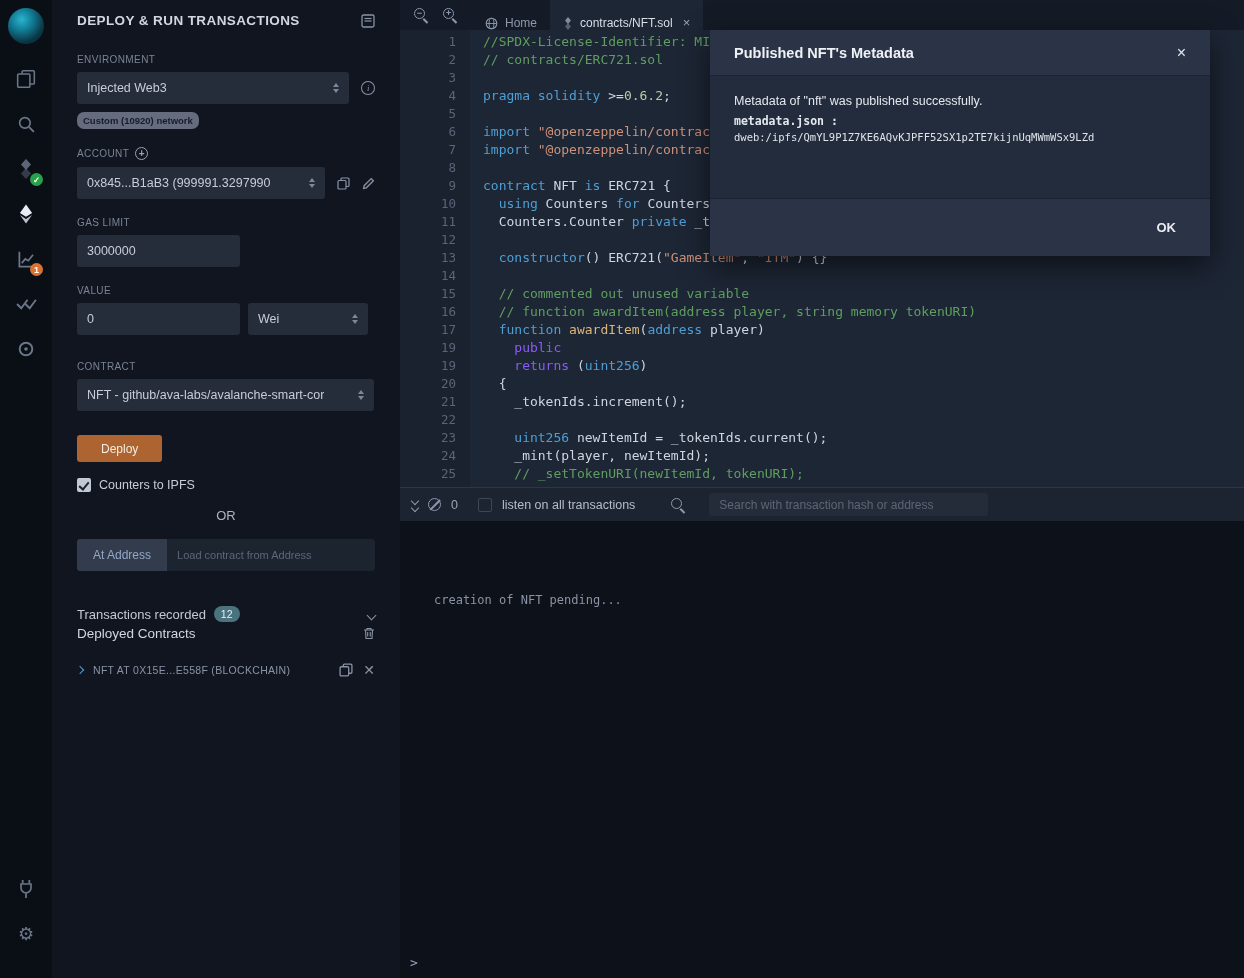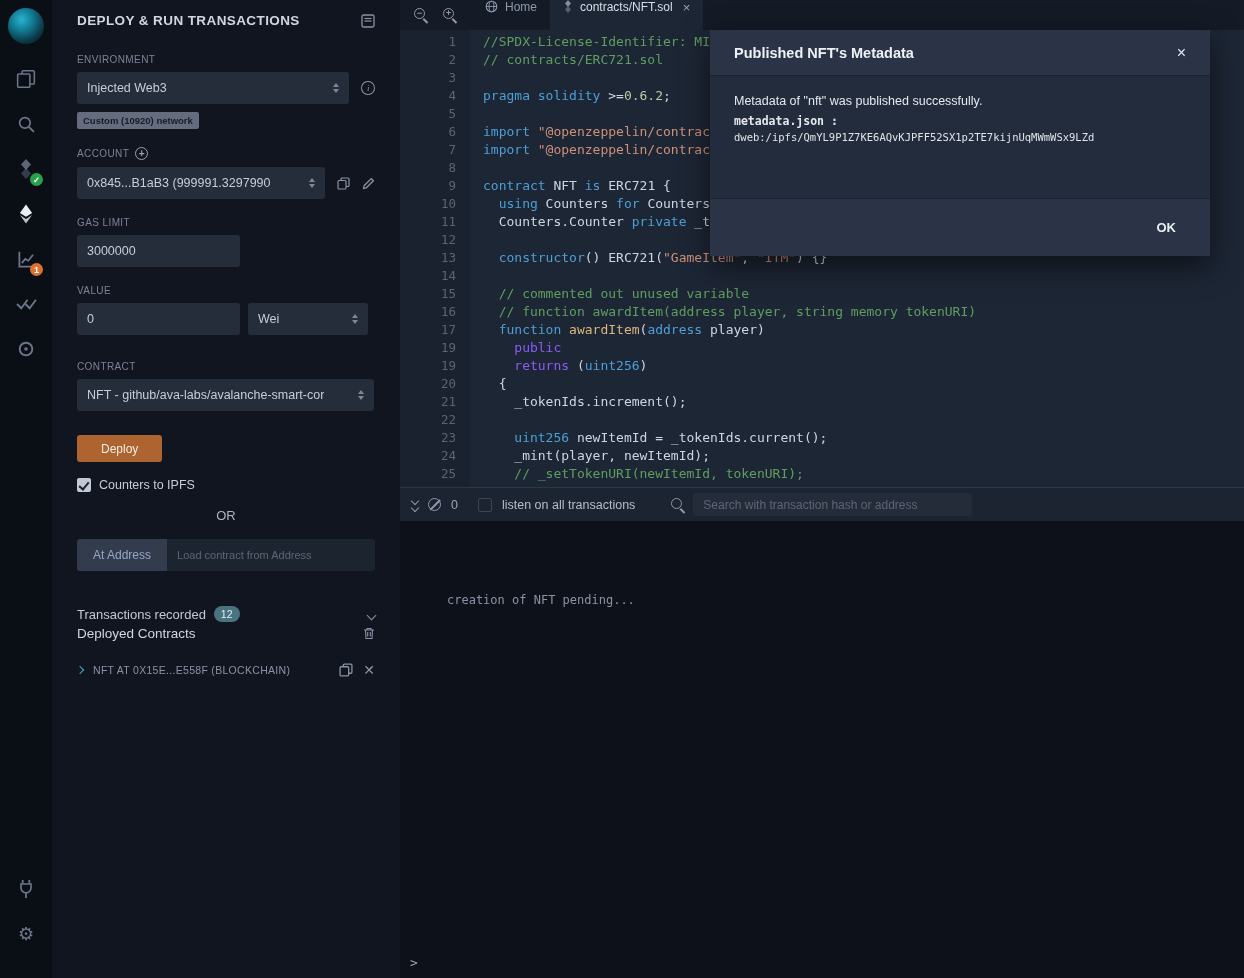--- a/index.html
+++ b/index.html
@@ -29,21 +29,21 @@
   .ctl{background:#262d3a;border-radius:3px;height:32px;display:flex;align-items:center;padding:0 10px;color:#c6ccd8;font-size:12.5px}
   .select{justify-content:space-between;cursor:pointer}
   .select .val{white-space:nowrap;overflow:hidden;text-overflow:clip}
   .updown{display:inline-flex;flex-direction:column;gap:2px;margin-left:6px;flex:0 0 auto}
   .updown i{width:0;height:0;border-left:3.5px solid transparent;border-right:3.5px solid transparent}
   .updown .u{border-bottom:4px solid #7e8798}
   .updown .d{border-top:4px solid #7e8798}
   input{font-family:"Liberation Sans",sans-serif;background:#262d3a;border:none;border-radius:3px;height:32px;color:#c6ccd8;font-size:12.5px;padding:0 10px;outline:none}
   input::placeholder{color:#5c6678}
   .row{display:flex;align-items:center;gap:12px}
-  .net-badge{display:inline-block;background:#646c7d;color:#171d28;font-size:9.5px;font-weight:bold;border-radius:2px;padding:3px 6px;margin-top:8px}
+  .net-badge{display:inline-block;background:#646c7d;color:#171d28;font-size:9.5px;font-weight:bold;border-radius:7px;padding:3px 6px;margin-top:8px}
   .icon-btn{color:#8a93a5;cursor:pointer;display:inline-flex;align-items:center;justify-content:center}
   .info-circle{width:14px;height:14px;border:1.2px solid #8a93a5;border-radius:50%;font-size:9px;font-style:italic;font-family:"Liberation Serif",serif;display:inline-flex;align-items:center;justify-content:center;color:#8a93a5}
   .plus-circle{width:13px;height:13px;border:1.2px solid #9aa3b4;border-radius:50%;font-size:10px;display:inline-flex;align-items:center;justify-content:center;color:#9aa3b4;font-weight:bold}
   .sec{margin-bottom:18px}
   .btn-deploy{background:#ad6430;color:#f4ece2;font-size:12px;border:none;border-radius:3px;height:27px;padding:0 24px;cursor:pointer}
   .chk-row{display:flex;align-items:center;gap:8px;margin-top:16px}
   .chk{width:14px;height:14px;border-radius:2px;background:#c3c9d4;position:relative;cursor:pointer;flex:0 0 auto}
   .chk:after{content:"";position:absolute;left:4px;top:1.5px;width:4px;height:8px;border-right:2px solid #1b2230;border-bottom:2px solid #1b2230;transform:rotate(40deg)}
   .chk-label{font-size:12.5px;color:#c6ccd8}
   .or{text-align:center;color:#aeb5c2;font-size:13px;margin:16px 0}
@@ -63,21 +63,21 @@
   .x-btn{color:#8a93a5;font-size:14px;cursor:pointer;line-height:1}
 
   
   .main{flex:1;display:flex;flex-direction:column;min-width:0}
   .tabbar{height:30px;background:#141b26;display:flex;align-items:center;flex:0 0 30px}
   .zoom-icons{display:flex;align-items:center;gap:14px;padding:0 14px}
   .mag{display:inline-block;position:relative;width:15px;height:15px;color:#8d98ac;cursor:pointer}
   .mag:before{content:"";position:absolute;left:0;top:0;width:9px;height:9px;border:1.5px solid currentColor;border-radius:50%}
   .mag:after{content:"";position:absolute;left:10px;top:10px;width:6px;height:1.8px;background:currentColor;transform:rotate(45deg);transform-origin:0 0}
   .mag .sign{position:absolute;left:0;top:0;width:11px;height:11px;text-align:center;font-size:9px;line-height:11px;font-weight:bold}
-  .tab{display:flex;align-items:flex-start;gap:7px;height:30px;padding:0 13px;font-size:12px;color:#8d98ac;cursor:pointer}
+  .tab{display:flex;align-items:flex-end;gap:7px;height:30px;padding:0 13px;font-size:12px;color:#8d98ac;cursor:pointer}
   .tab.active{background:#1d2635;color:#d8dee8}
   .tab .close{font-size:13px;color:#9aa5b8;margin-left:3px}
 
   .editor{flex:1;display:flex;background:#1d2635;overflow:hidden;position:relative}
   .gutter{width:70px;flex:0 0 70px;background:#1a2230;padding:3px 14px 0 0;text-align:right;font-family:"DejaVu Sans Mono",monospace;font-size:12.5px;line-height:18px;color:#586579}
   .code{flex:1;padding:3px 0 0 13px;font-family:"DejaVu Sans Mono",monospace;font-size:13px;line-height:18px;white-space:pre;color:#cfd5e0;overflow:hidden}
   .code .cm{color:#5f9e5f}
   .code .kw{color:#4d9fd6}
   .code .st{color:#ce9178}
   .code .md{color:#8b5cf6}
@@ -87,25 +87,25 @@
 
   
   .term-toolbar{height:34px;flex:0 0 34px;background:#1c2431;border-top:1px solid #2c3647;display:flex;align-items:center;gap:10px;padding:0 12px}
   .dbl-chev{display:flex;flex-direction:column;align-items:center;gap:1px;cursor:pointer}
   .dbl-chev .chev{width:6px;height:6px;border-color:#8d98ac}
   .ban{position:relative;width:13px;height:13px;border:1.5px solid #8d98ac;border-radius:50%;cursor:pointer;flex:0 0 auto}
   .ban:after{content:"";position:absolute;left:-1.5px;top:4.8px;width:14px;height:1.5px;background:#8d98ac;transform:rotate(-45deg)}
   .term-count{font-size:12.5px;color:#9aa5b8;margin-right:10px}
   .chk-empty{width:14px;height:14px;border:1.5px solid #3c4657;border-radius:2px;background:transparent;cursor:pointer;flex:0 0 auto}
   .listen-label{font-size:12.5px;color:#b6bdc9;margin-right:26px}
-  .term-search{display:flex;align-items:center;gap:9px}
+  .term-search{display:flex;align-items:center;gap:25px}
   .term-search .mag{width:13px;height:13px}
   .term-search input{background:#242c3a;height:23px;width:279px;font-size:12px;border-radius:3px}
   .terminal{flex:1;background:#0d1119;position:relative;font-family:"DejaVu Sans Mono",monospace}
-  .term-log{position:absolute;left:47px;top:72px;font-size:12px;color:#8a93a3}
+  .term-log{position:absolute;left:34px;top:72px;font-size:12px;color:#8a93a3}
   .term-prompt{position:absolute;left:10px;bottom:8px;font-size:13px;color:#93a1b8}
 
   
   .modal{position:absolute;left:710px;top:30px;width:500px;background:#232c3c;border-radius:2px;box-shadow:0 10px 30px rgba(0,0,0,.55);z-index:20}
   .modal-header{height:46px;background:#2b3446;border-bottom:1px solid #1b2231;display:flex;align-items:center;justify-content:space-between;padding:0 24px}
   .modal-title{font-size:14.5px;font-weight:bold;color:#eef1f6}
   .modal-close{background:none;border:none;color:#e3e7ee;font-size:16px;cursor:pointer;line-height:1}
   .modal-body{height:122px;padding:18px 24px}
   .modal-msg{font-size:12.5px;color:#e4e8ef;margin-bottom:6px}
   .modal-file{font-family:"DejaVu Sans Mono",monospace;font-size:11.5px;font-weight:bold;color:#e4e8ef;margin-bottom:3px}

